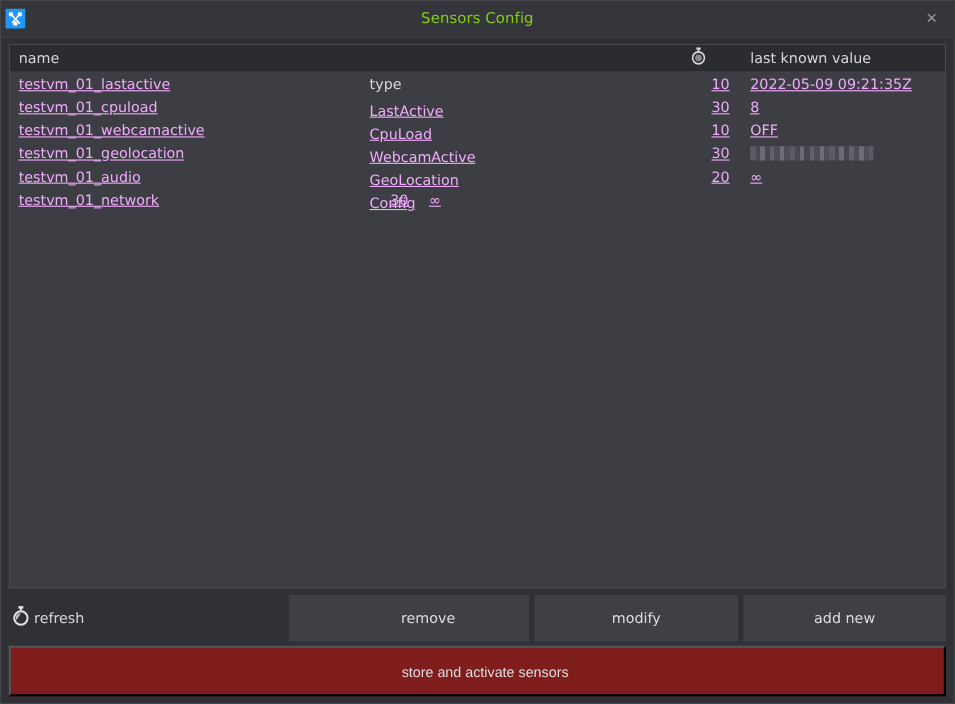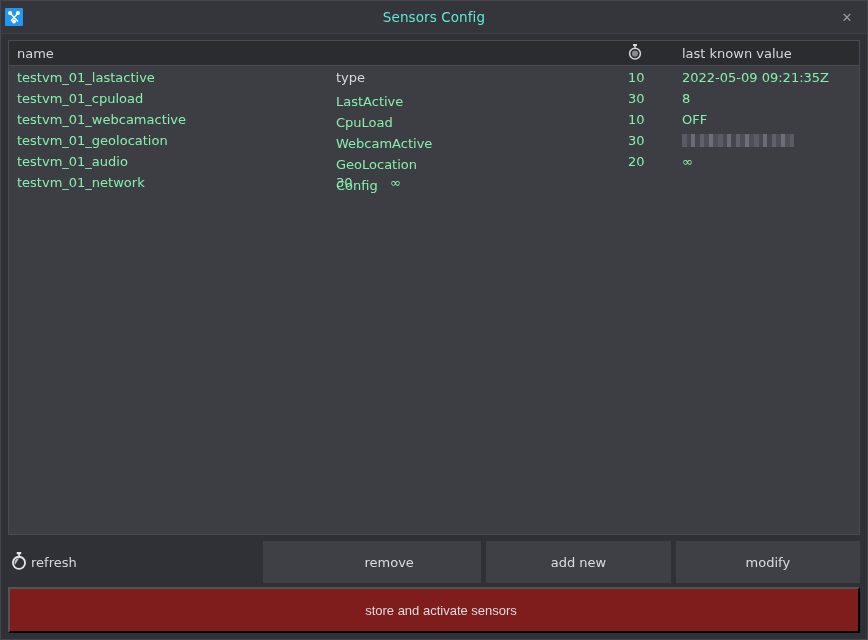--- a/index.html
+++ b/index.html
@@ -45,21 +45,21 @@
     border-radius: 1px;
     position: relative;
     flex: 0 0 18px;
   }
   .app-icon svg { position: absolute; left: 2px; top: 2px; }
   .title-text {
     position: absolute;
     left: 0; right: 0;
     text-align: center;
     font-size: 13.5px;
-    color: #5eead4;
+    color: #84cc16;
     letter-spacing: 0.1px;
     pointer-events: none;
   }
   .close-btn {
     position: absolute;
     right: 12px;
     top: 50%;
     transform: translateY(-50%);
     width: 16px;
     height: 16px;
@@ -95,25 +95,26 @@
   .tbody {
     flex: 1 1 auto;
     overflow: hidden;
     padding-top: 1px;
   }
   .row {
     display: flex;
     align-items: center;
     height: 21px;
     font-size: 13px;
-    color: #86efac;
+    color: #f0abfc;
+    text-decoration: underline;
   }
   .c-name  { width: 327px; flex: 0 0 327px; padding-left: 8px; box-sizing: border-box; }
   .c-type  { width: 292px; flex: 0 0 292px; box-sizing: border-box; margin-top: 48px; }
-  .c-int   { width: 54px;  flex: 0 0 54px;  box-sizing: border-box; }
+  .c-int   { width: 54px;  flex: 0 0 54px;  box-sizing: border-box; text-align: center; }
   .c-val   { flex: 1 1 auto; box-sizing: border-box; }
 
   .thead .c-int { display: flex; align-items: center; }
 
   .stopwatch { display: inline-block; vertical-align: middle; }
 
   .redacted {
     display: inline-block;
     width: 112px;
     height: 13px;
@@ -263,19 +264,19 @@
         <svg width="16" height="18" viewBox="0 0 14 16" aria-hidden="true">
           <rect x="5" y="0" width="4" height="2" fill="#e3e4e7"></rect>
           <rect x="6.2" y="1.5" width="1.6" height="2.2" fill="#e3e4e7"></rect>
           <circle cx="7" cy="9.6" r="5.4" fill="none" stroke="#e3e4e7" stroke-width="1.6"></circle>
           <path d="M7 5.6 A4 4 0 0 0 3.4 11.4 Z" fill="#e3e4e7" opacity="0.85"></path>
         </svg>
       </span>
       <span>refresh</span>
     </div>
     <button class="btn">remove</button>
+    <button class="btn">modify</button>
     <button class="btn">add new</button>
-    <button class="btn">modify</button>
   </div>
 
   <button class="storebar">store and activate sensors</button>
 
 </div>
 
 </body></html>

